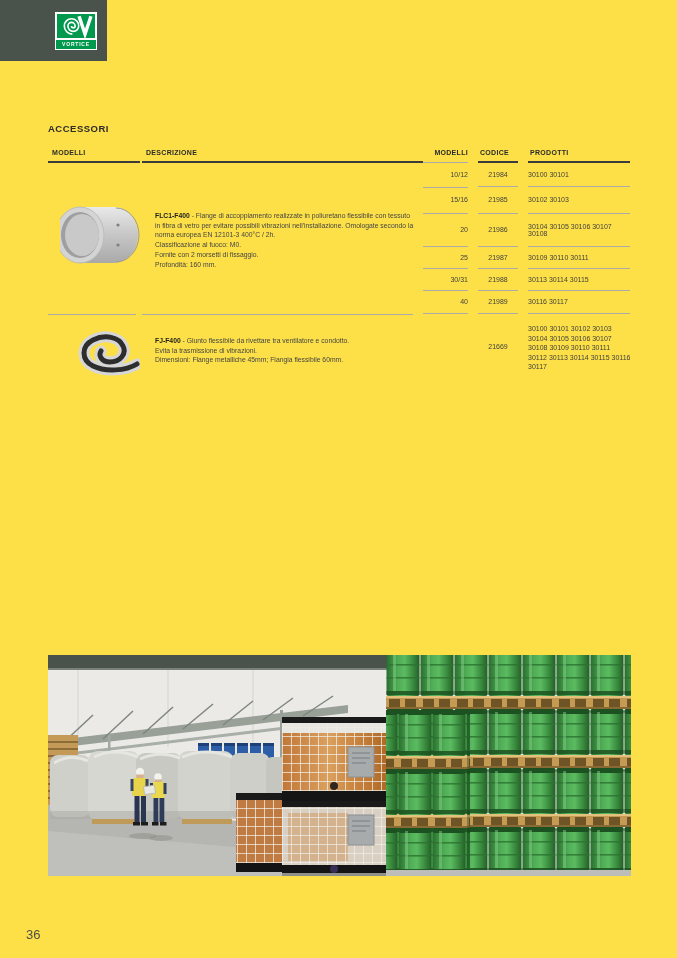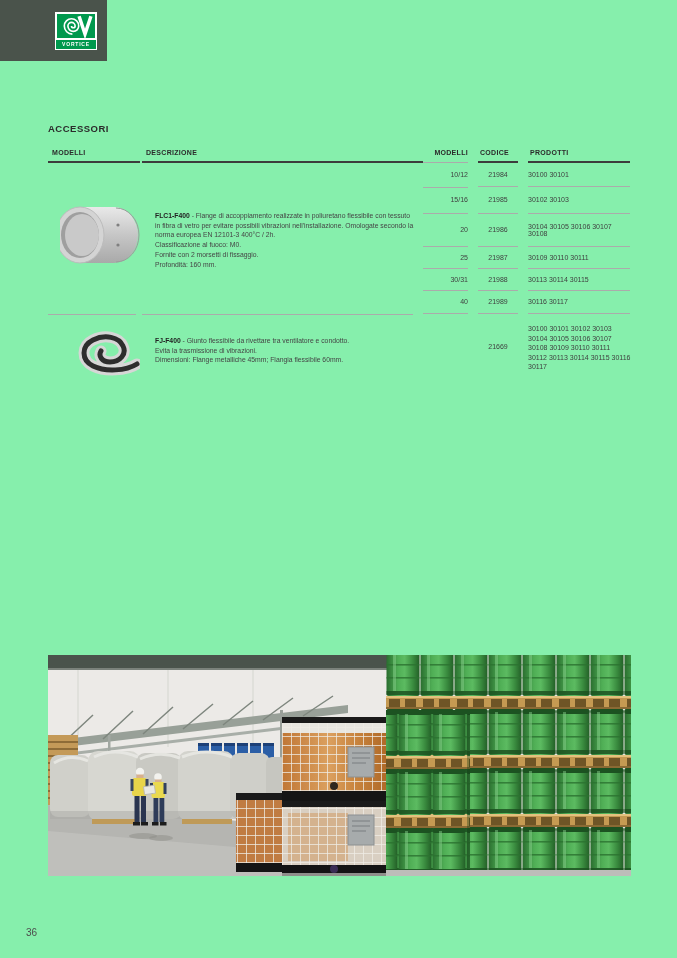--- a/index.html
+++ b/index.html
@@ -1,16 +1,16 @@
 <!DOCTYPE html>
 <html><head>
 <meta charset="utf-8">
 <style>
   html,body { margin:0; padding:0; background:#ffffff; }
-  .page { position:relative; width:677px; height:958px; background:#86efac;
+  .page { position:relative; width:677px; height:958px; background:#fde047;
           font-family:"Liberation Sans", sans-serif; overflow:hidden; }
 
   
   .band { position:absolute; left:0; top:29; width:107px; height:61px; background:#4a534b; }
   .logo { position:absolute; left:55px; top:12px; width:42px; }
   .logo-box { box-sizing:border-box; width:42px; height:28px; background:#00984d;
               border:2px solid #ffffff; display:flex; align-items:center; justify-content:center; }
   .logo-name { box-sizing:border-box; width:42px; height:10px; background:#00984d;
                border:1px solid #ffffff; border-top:none; color:#ffffff; font-size:5px;
                font-weight:bold; letter-spacing:0.8px; text-align:center; line-height:8px; }
@@ -57,21 +57,21 @@
 
   .fj-cod { position:absolute; left:430px; top:196px; width:40px; text-align:center;
             font-size:7px; color:#3f3f3f; }
   .fj-pro { position:absolute; left:480px; top:177px; width:103px; font-size:7px;
             line-height:9.6px; color:#3f3f3f; }
 
   
   .photo { position:absolute; left:48px; top:655px; width:583px; height:221px; }
 
   
-  .pagenum { position:absolute; left:26px; top:927px; font-size:10px; color:#4d4d4d; }
+  .pagenum { position:absolute; left:26px; top:927px; font-size:13px; color:#4d4d4d; }
 </style>
 </head>
 <body>
 
 <div class="page">
 
   <div class="band">
     <div class="logo">
       <div class="logo-box">
         <svg width="36" height="24" viewBox="0 0 40 26">

